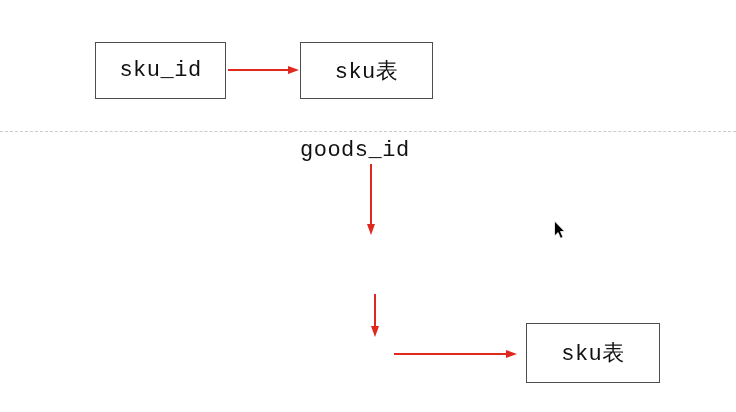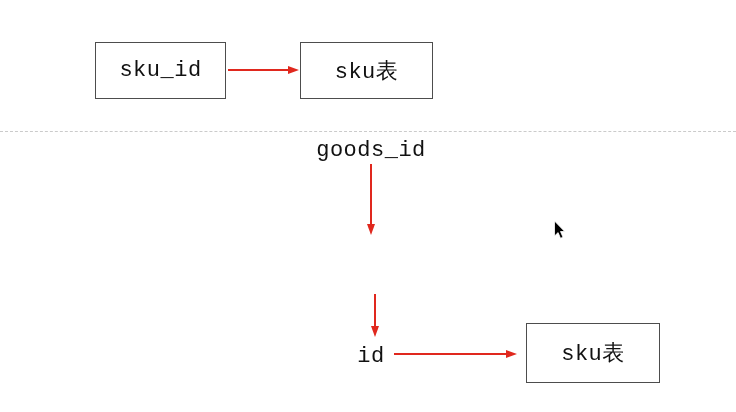--- a/index.html
+++ b/index.html
@@ -20,21 +20,21 @@
     align-items: center;
     justify-content: center;
     font-size: 22px;
     color: var(--text, #111111);
     letter-spacing: 0.5px;
   }
   .free-label {
     position: absolute;
     font-size: 22px;
     color: var(--text, #111111);
-    text-align: center;
+    text-align: left;
     letter-spacing: 0.5px;
   }
   .divider {
     position: absolute;
     left: 0;
     top: 131px;
     width: 736px;
     height: 0;
     border-top: 1px dashed var(--divider, #cbcbcb);
   }
@@ -103,21 +103,20 @@
     <span class="shaft"></span>
     <span class="head"></span>
   </div>
 
 
   <div class="arrow arrow-v" style="left:370px; top:294px; height:43px;">
     <span class="shaft"></span>
     <span class="head"></span>
   </div>
 
-  <div class="free-label" style="left:341px; top:344px; width:60px;">id</div>
 
   <div class="arrow arrow-h" style="left:394px; top:349px; width:123px;">
     <span class="shaft"></span>
     <span class="head"></span>
   </div>
 
   <div class="node" style="left:526px; top:323px; width:134px; height:60px;">
     <span>sku表</span>
   </div>
 

